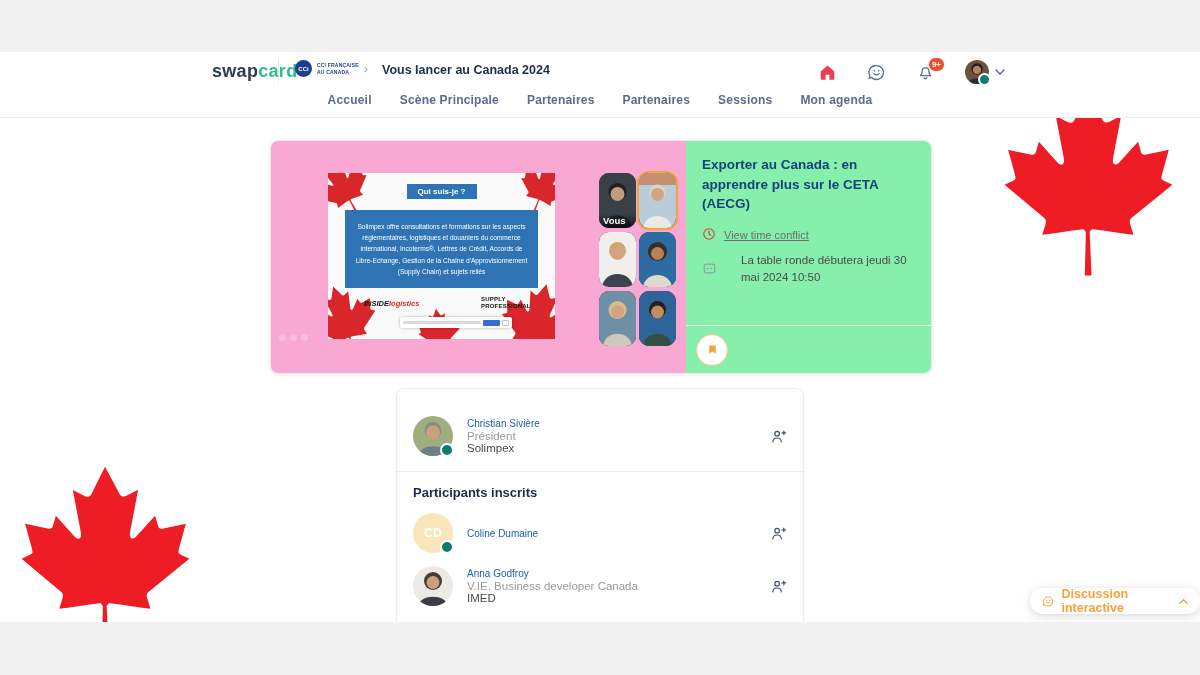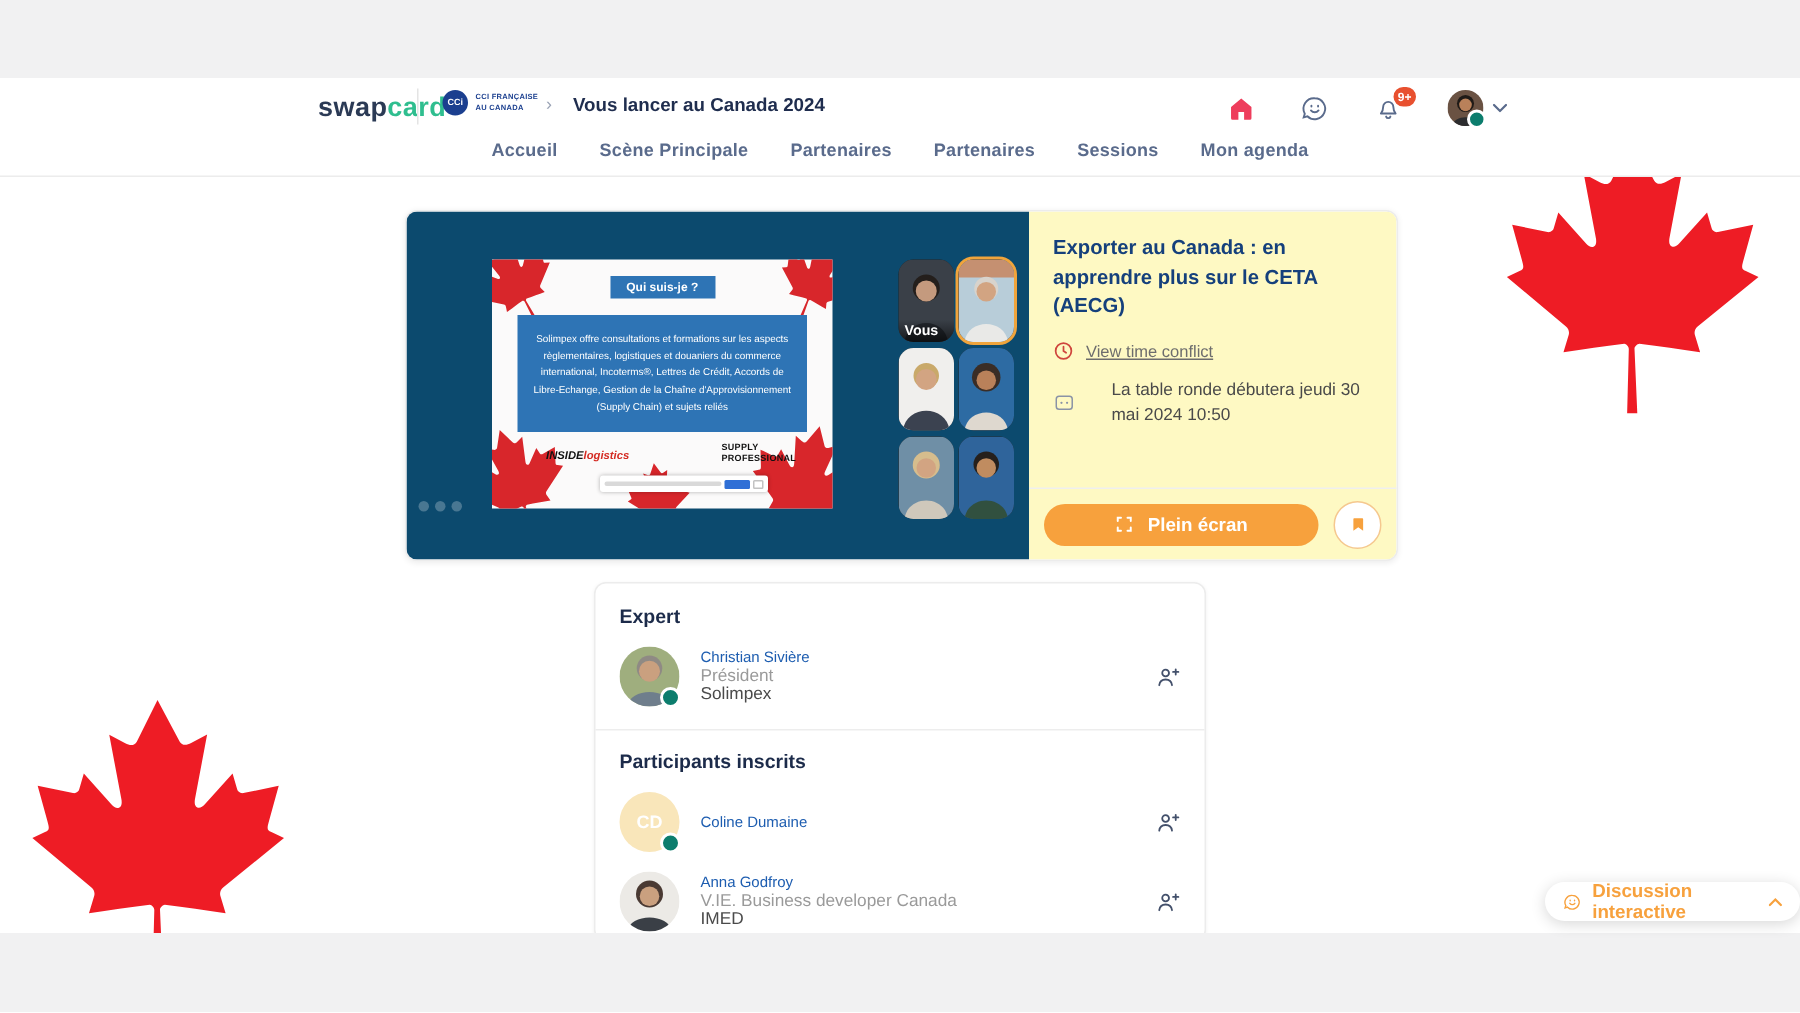--- a/index.html
+++ b/index.html
@@ -34,21 +34,21 @@
   .nav{position:absolute;left:0;top:41px;width:1200px;display:flex;justify-content:center;gap:28px;}
   .nav span{font-size:12px;font-weight:bold;color:#5a6b8c;letter-spacing:.2px;cursor:pointer}
 
   
   .leaf-tr{position:absolute;left:995px;top:88px;width:186px;height:190px;z-index:0}
   .leaf-bl{position:absolute;left:12px;top:462px;width:186px;height:190px;z-index:0}
 
   
   .media{position:absolute;left:270px;top:140px;width:660px;height:232px;display:flex;border-radius:8px;
          overflow:hidden;background:#fff;border:1px solid #ececec;box-shadow:0 1px 4px rgba(0,0,0,.08);z-index:1}
-  .video{width:415px;height:100%;background:#0c4a6e;position:relative;overflow:hidden;flex:none}
+  .video{width:415px;height:100%;background:#f9a8d4;position:relative;overflow:hidden;flex:none}
   .slide{position:absolute;left:57px;top:32px;width:227px;height:166px;background:#fbfafa;overflow:hidden}
   .slide-title{position:absolute;left:50%;transform:translateX(-50%);top:11px;background:#2e74b5;color:#fff;
                font-size:8px;font-weight:bold;padding:3px 11px;white-space:nowrap}
   .slide-body{position:absolute;left:17px;right:17px;top:37px;height:78px;background:#2e74b5;color:#fff;
               font-size:6.6px;line-height:1.7;text-align:center;display:flex;align-items:center;
               padding:4px 7px;box-sizing:border-box}
   .slide-logo-left{position:absolute;left:36px;bottom:31px;font-size:7.5px;font-weight:bold;font-style:italic}
   .slide-logo-left .li1{color:#111}.slide-logo-left .li2{color:#d42b23}
   .slide-logo-right{position:absolute;right:28px;bottom:29px;font-size:6px;font-weight:bold;color:#111;
                     line-height:1.15;letter-spacing:.2px;width:46px}
@@ -64,21 +64,21 @@
   
   .tiles{position:absolute;left:328px;top:32px;display:grid;grid-template-columns:37px 37px;
          grid-auto-rows:55px;gap:4px 3px}
   .tile{border-radius:10px;overflow:hidden;position:relative;background:#222}
   .tile svg{display:block;width:100%;height:100%}
   .tile.active{box-shadow:0 0 0 2px #f0a43c}
   .vous{position:absolute;left:0;right:0;bottom:0;color:#fff;font-size:9.5px;font-weight:bold;
         padding:2px 4px;background:linear-gradient(transparent,rgba(0,0,0,.6))}
 
   
-  .info{flex:1;position:relative;background:#fef9c3}
+  .info{flex:1;position:relative;background:#86efac}
   .info-pad{padding:14px 16px 0 16px}
   .s-title{font-size:13.5px;font-weight:bold;color:#15407c;line-height:1.45}
   .time-row{display:flex;gap:8px;margin-top:13px;align-items:center}
   .time-col{display:flex;flex-direction:column}
   .time-text{font-size:11.5px;color:#cf463d;line-height:1.5;font-weight:500}
   .conflict{font-size:11px;color:#6d6d6d;text-decoration:underline;margin-top:2px;cursor:pointer;align-self:flex-start}
   .notice-row{display:flex;gap:24px;margin-top:11px;align-items:center}
   .notice-text{font-size:11.5px;color:#4a4a4a;line-height:1.5}
   .info-actions{position:absolute;left:0;right:0;bottom:0;height:48px;border-top:1px solid #efefef;
                 display:flex;align-items:center;padding:0 10px;gap:10px;box-sizing:border-box}
@@ -294,37 +294,30 @@
         <div class="notice-row">
           <svg viewBox="0 0 24 24" width="15" height="15" fill="none" stroke="#8a93a6" stroke-width="1.6" style="flex:none">
               <rect x="3.5" y="5" width="17" height="14" rx="3"></rect>
               <circle cx="9" cy="12" r="1.2" fill="#8a93a6" stroke="none"></circle>
               <circle cx="15" cy="12" r="1.2" fill="#8a93a6" stroke="none"></circle>
             </svg>
           <span class="notice-text">La table ronde débutera jeudi 30 mai 2024 10:50</span>
         </div>
       </div>
       <div class="info-actions">
-        <button class="btn-full">
-          <svg viewBox="0 0 24 24" width="13" height="13" fill="none" stroke="#fff" stroke-width="2.4" stroke-linecap="round">
-              <path d="M8 4H4v4M16 4h4v4M8 20H4v-4M16 20h4v-4"></path>
-            </svg>
-          <span>Plein écran</span>
-        </button>
         <span class="btn-bookmark">
           <svg viewBox="0 0 24 24" width="13" height="13" fill="#f7a13d">
               <path d="M7 4.5h10a1 1 0 0 1 1 1V20l-6-4.4L6 20V5.5a1 1 0 0 1 1-1Z"></path>
             </svg>
         </span>
       </div>
     </div>
   </div>
 
   <div class="people">
-    <div class="h-sec">Expert</div>
 
     <div class="person-row">
       <span class="avatar-wrap">
         <svg class="avatar" viewBox="0 0 40 40">
             <rect width="40" height="40" fill="#9fae7e"></rect>
             <circle cx="20" cy="14.5" r="8.5" fill="#8f8a84"></circle>
             <circle cx="20" cy="16.5" r="7" fill="#caa07f"></circle>
             <path d="M5 40 C7 27 33 27 35 40 Z" fill="#6f7e8c"></path>
           </svg>
         <span class="dot"></span>

